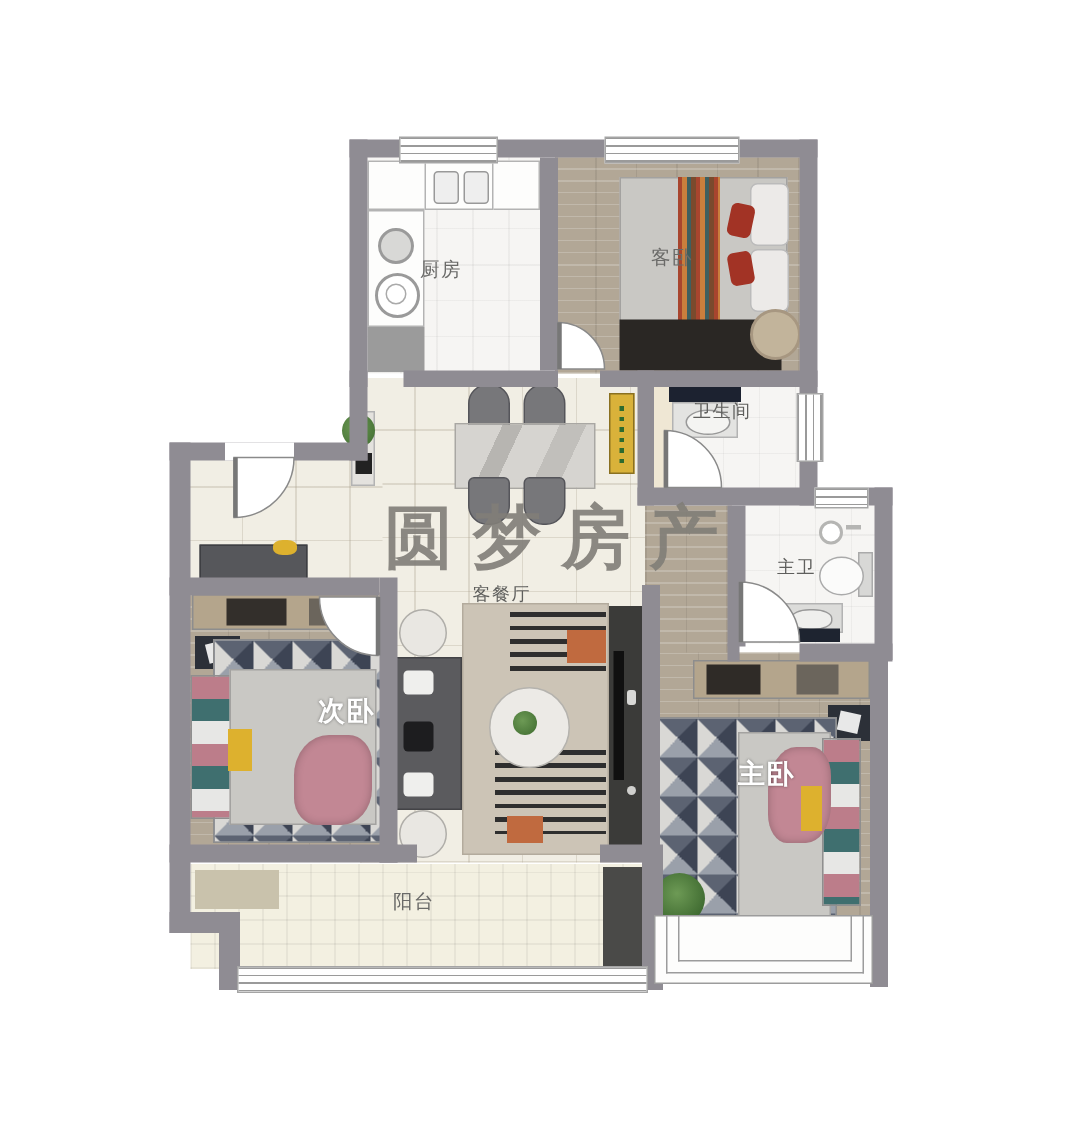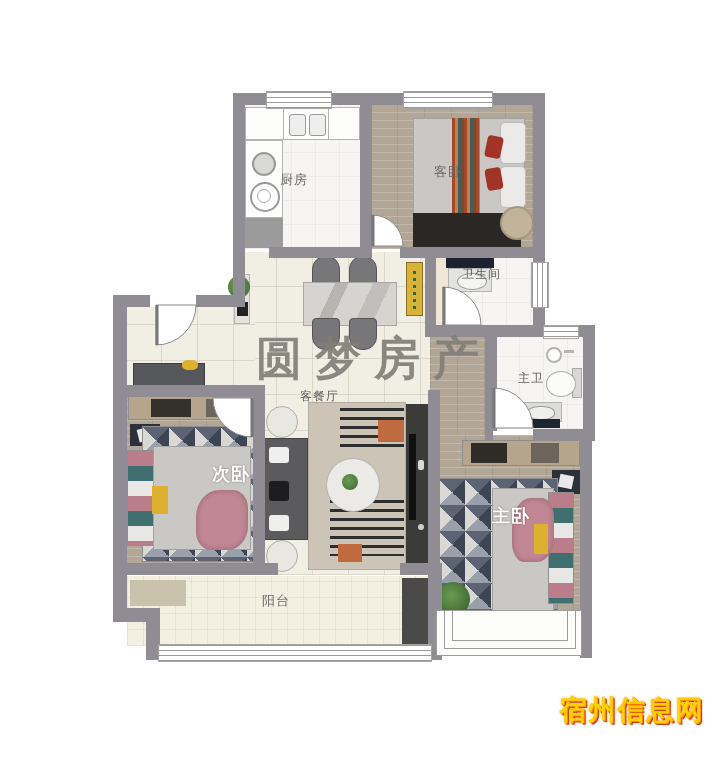--- a/index.html
+++ b/index.html
@@ -231,24 +231,23 @@
   </svg>
   <svg class="door" style="left:212px;top:397px;" width="41" height="41" viewBox="0 0 41 41">
     <path d="M40,1 L40,40 A39,39 0 0 1 1,1 Z" fill="#ffffff" stroke="#8a8a8a" stroke-width="1"></path>
     <line x1="40" y1="1" x2="40" y2="40" stroke="#777" stroke-width="3"></line>
   </svg>
 
   <div class="lbl" style="left:280px;top:171px;">厨房</div>
   <div class="lbl" style="left:434px;top:163px;">客卧</div>
   <div class="lbl-sm" style="left:462px;top:266px;">卫生间</div>
   <div class="lbl-sm" style="left:518px;top:370px;">主卫</div>
-  <div class="lbl-sm" style="left:300px;top:388px;">客餐厅</div>
+  <div class="lbl-sm" style="left:315px;top:388px;">客餐厅</div>
   <div class="lbl-w" style="left:212px;top:462px;">次卧</div>
   <div class="lbl-w" style="left:492px;top:504px;">主卧</div>
   <div class="lbl" style="left:262px;top:592px;">阳台</div>
 
   <div class="watermark" style="left:256px;top:328px;">圆梦房产</div>
 
   <div class="brand" style="left:544px;top:692px;">
-    <div class="brand-name">宿州信息网</div>
   </div>
 
 </div>
 
 </body></html>

